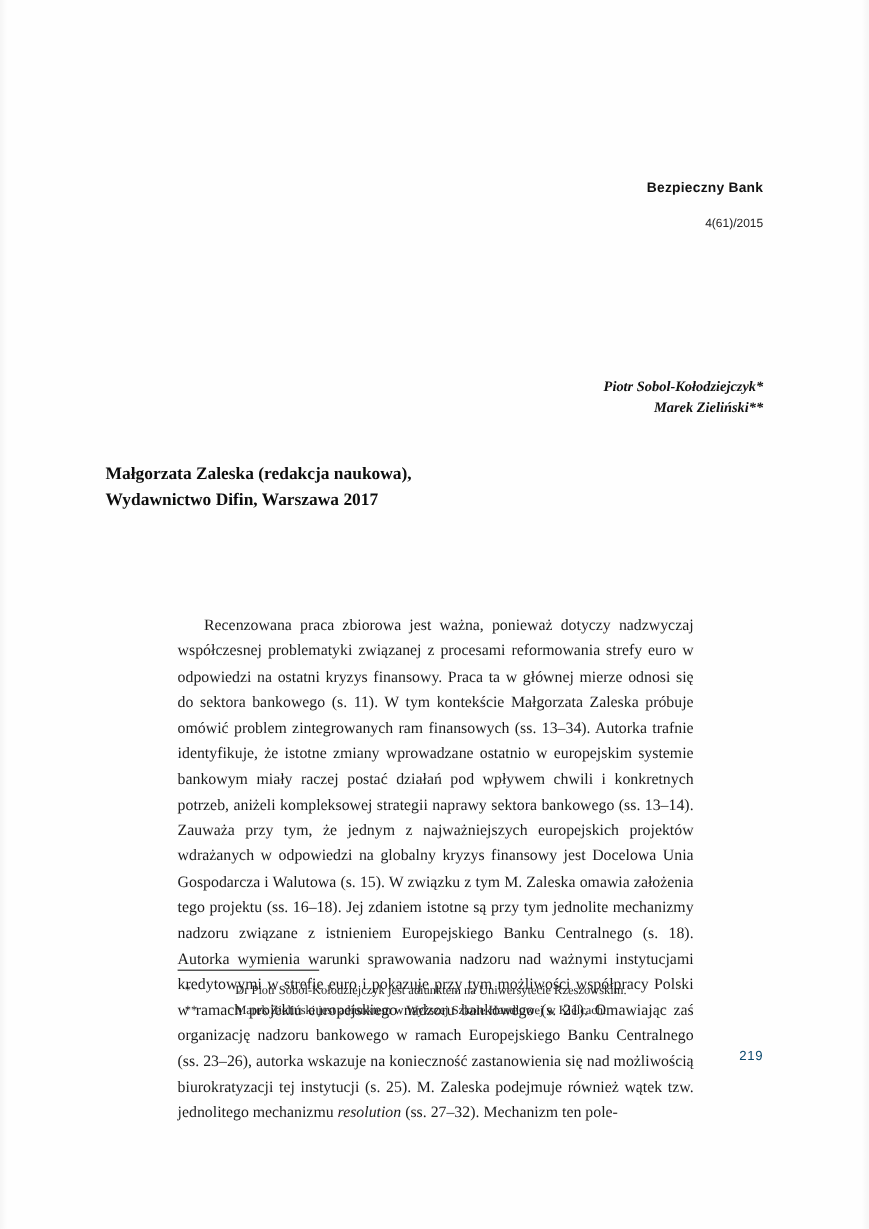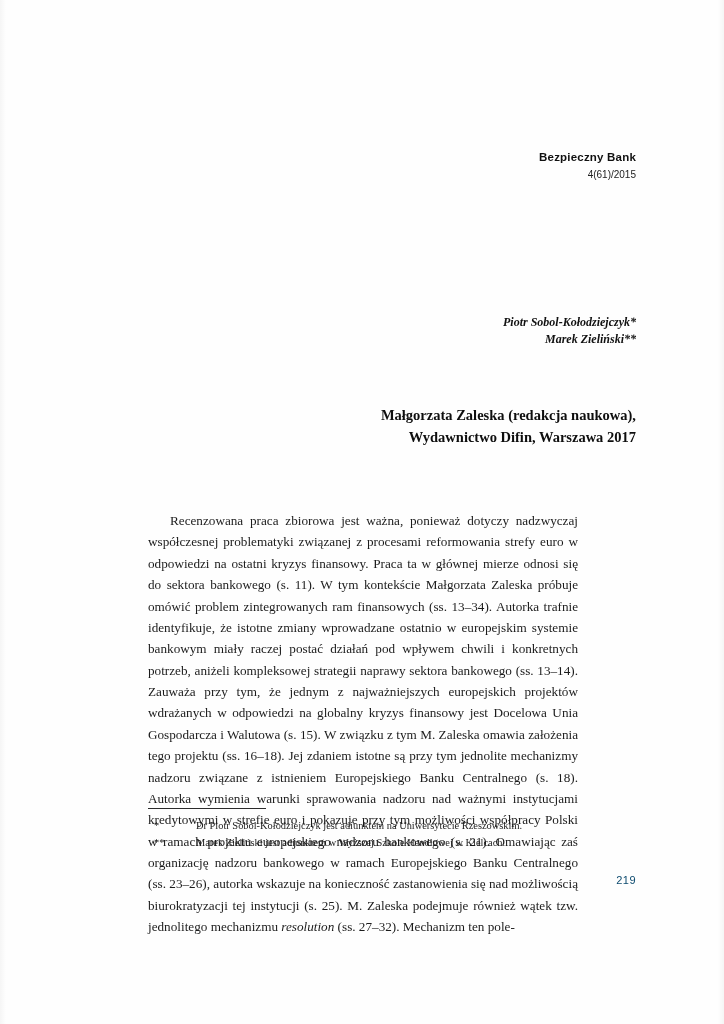--- a/index.html
+++ b/index.html
@@ -34,21 +34,21 @@
     font-family: "Liberation Sans", sans-serif;
     font-weight: bold;
     font-size: 11.5px;
     letter-spacing: 0.2px;
     color: #111;
   }
   .journal-issue {
     font-family: "Liberation Sans", sans-serif;
     font-size: 10px;
     color: #222;
-    margin-top: 2px;
+    margin-top: 14px;
   }
   
   .authors {
     position: absolute;
     right: 88px;
     top: 314px;
     text-align: right;
     line-height: 1.45;
   }
   .author {
@@ -57,22 +57,22 @@
     font-weight: bold;
     font-size: 12px;
     color: #111;
     white-space: nowrap;
   }
   
   .work-title {
     position: absolute;
     left: 88px;
     right: 88px;
-    top: 404px;
-    text-align: right;
+    top: 384px;
+    text-align: left;
     line-height: 1.55;
   }
   .work-title .line {
     font-weight: bold;
     font-size: 14.5px;
     color: #0e0e0e;
   }
   .work-title .line.italic {
     font-style: italic;
   }

